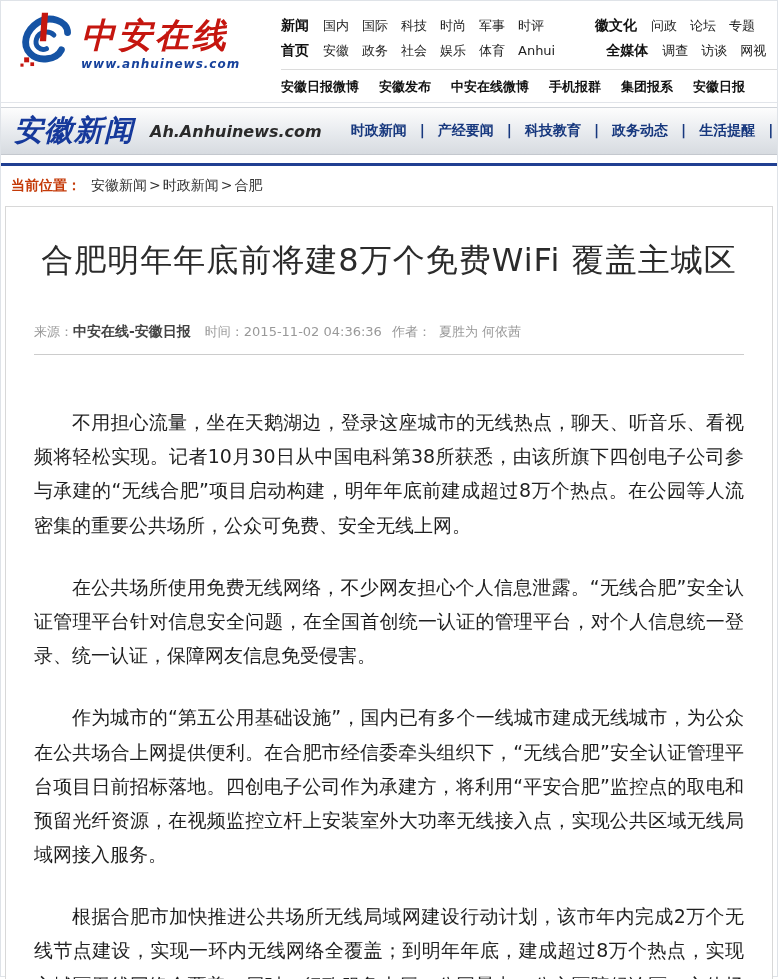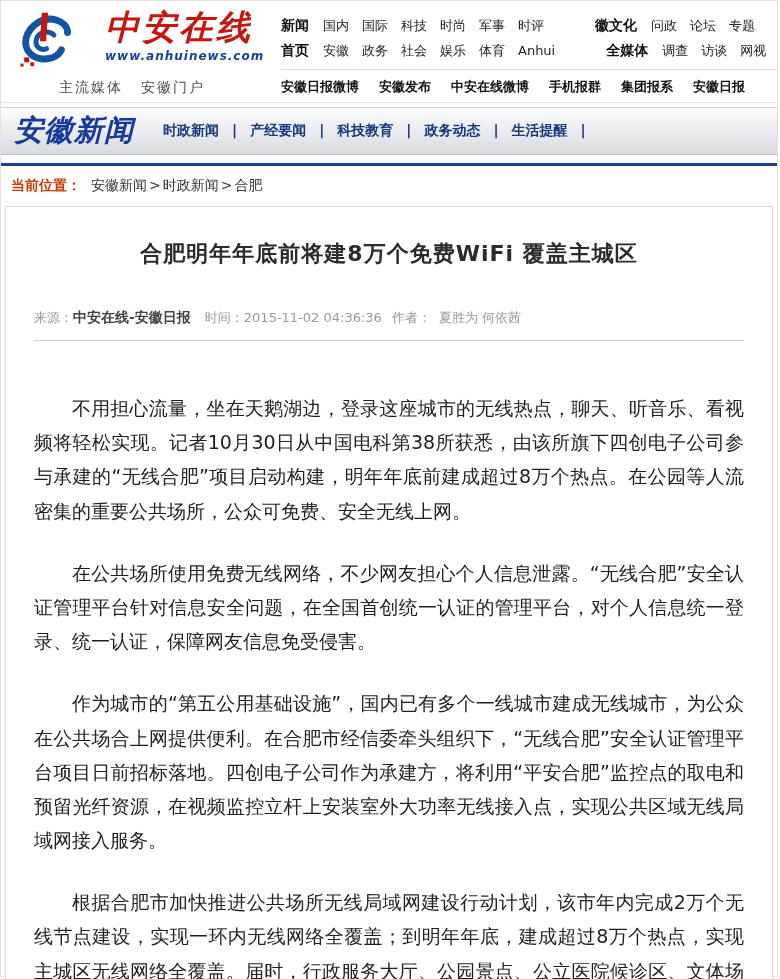--- a/index.html
+++ b/index.html
@@ -6,21 +6,21 @@
   body {
     width: 780px; height: 979px; overflow: hidden;
     font-family: "DejaVu Sans", "Liberation Sans", sans-serif;
     color: #222;
   }
   .page { width: 778px; height: 977px; border: 1px solid #dfe3e8; box-sizing: border-box; background: #fff; }
 
   
   .site-header { display: flex; padding: 6px 8px 0 10px; height: 102px; box-sizing: border-box; border-bottom: 1px solid #e2e5ea; }
   .logo-col { width: 258px; flex: none; }
-  .logo-main { display: flex; align-items: flex-start; gap: 24px; }
+  .logo-main { display: flex; align-items: flex-end; }
   .swoosh { width: 66px; height: 62px; flex: none; margin-top: 2px; }
   .logo-text { margin-left: 4px; }
   .brand { font-size: 34px; font-weight: bold; font-style: italic; color: #c5160f; letter-spacing: 3px; line-height: 40px; white-space: nowrap; }
   .brand-url { font-size: 12px; font-weight: bold; font-style: italic; color: #17429c; letter-spacing: 1px; margin-top: 2px; }
   .logo-tagline { margin: 8px 0 0 48px; font-size: 14px; color: #4c4c4c; letter-spacing: 2px; }
   .logo-tagline span { margin-right: 18px; }
 
   .topnav { flex: 1; padding: 6px 0 0 12px; }
   .nav-row { font-size: 13px; line-height: 25px; white-space: nowrap; }
   .nav-label { font-weight: bold; font-size: 14px; color: #111; margin-right: 14px; cursor: pointer; }
@@ -50,21 +50,21 @@
   .bc-label { color: #c43a08; font-weight: bold; margin-right: 10px; }
   .bc-item { color: #333; cursor: pointer; }
   .bc-sep { color: #333; margin: 0 2px; }
 
   
   .article-box {
     margin: 2px 4px 0; border: 1px solid #d8d8d8; background: #fff;
     padding: 20px 28px 30px; box-sizing: border-box; min-height: 752px;
   }
   .article-title {
-    margin: 12px 0 0; text-align: center; font-size: 22px; font-weight: 700;
+    margin: 12px 0 0; text-align: center; font-size: 32px; font-weight: 400;
     color: #2b2b2b; letter-spacing: 1px;
   }
   .article-meta { margin-top: 40px; text-align: left; font-size: 13px; color: #999; }
   .meta-label { color: #999; }
   .meta-source { color: #444; font-weight: bold; font-size: 14px; margin-right: 14px; }
   .meta-time { color: #999; margin-right: 10px; }
   .meta-author { color: #999; }
   .meta-sep-gap { display: inline-block; width: 8px; }
   .meta-rule { border: none; border-top: 1px solid #cccccc; margin: 13px 0 0; }
 
@@ -88,41 +88,39 @@
           <rect x="47" y="6" width="10" height="46" fill="#c5160f" transform="skewX(-4)"></rect>
           <rect x="18" y="78" width="8" height="8" fill="#c5160f"></rect>
           <rect x="28" y="86" width="6" height="6" fill="#c5160f"></rect>
           <rect x="12" y="88" width="5" height="5" fill="#c5160f"></rect>
         </svg>
         <div class="logo-text">
           <div class="brand">中安在线</div>
           <div class="brand-url">www.anhuinews.com</div>
         </div>
       </div>
-      <div class="logo-tagline">
-        <span>主流媒体</span><span>安徽门户</span>
-      </div>
     </div>
 
     <div class="topnav">
       <div class="nav-row">
         <span class="nav-label">新闻</span><span class="nav-link">国内</span><span class="nav-link">国际</span><span class="nav-link">科技</span><span class="nav-link">时尚</span><span class="nav-link">军事</span><span class="nav-link">时评</span><span class="colgap"></span><span class="nav-label">徽文化</span><span class="nav-link">问政</span><span class="nav-link">论坛</span><span class="nav-link">专题</span>
       </div>
       <div class="nav-row">
         <span class="nav-label">首页</span><span class="nav-link">安徽</span><span class="nav-link">政务</span><span class="nav-link">社会</span><span class="nav-link">娱乐</span><span class="nav-link">体育</span><span class="nav-link">Anhui</span><span class="colgap"></span><span class="nav-label">全媒体</span><span class="nav-link">调查</span><span class="nav-link">访谈</span><span class="nav-link">网视</span>
       </div>
       <div class="nav-divider"></div>
       <div class="nav-row3">
         <span class="nav-link">安徽日报微博</span><span class="nav-link">安徽发布</span><span class="nav-link">中安在线微博</span><span class="nav-link">手机报群</span><span class="nav-link">集团报系</span><span class="nav-link">安徽日报</span>
       </div>
     </div>
   </div>
 
   <div class="channel-banner">
     <span class="ch-title">安徽新闻</span>
+    <span class="ch-sub">Ah.Anhuinews.com</span>
     <span class="ch-links">
       <span class="ch-link">时政新闻</span><span class="ch-sep">|</span><span class="ch-link">产经要闻</span><span class="ch-sep">|</span><span class="ch-link">科技教育</span><span class="ch-sep">|</span><span class="ch-link">政务动态</span><span class="ch-sep">|</span><span class="ch-link">生活提醒</span><span class="ch-sep">|</span>
     </span>
   </div>
 
   <div class="blue-rule"></div>
 
   <div class="breadcrumb">
     <span class="bc-label">当前位置：</span><span class="bc-item">安徽新闻</span><span class="bc-sep">&gt;</span><span class="bc-item">时政新闻</span><span class="bc-sep">&gt;</span><span class="bc-item">合肥</span>
   </div>

